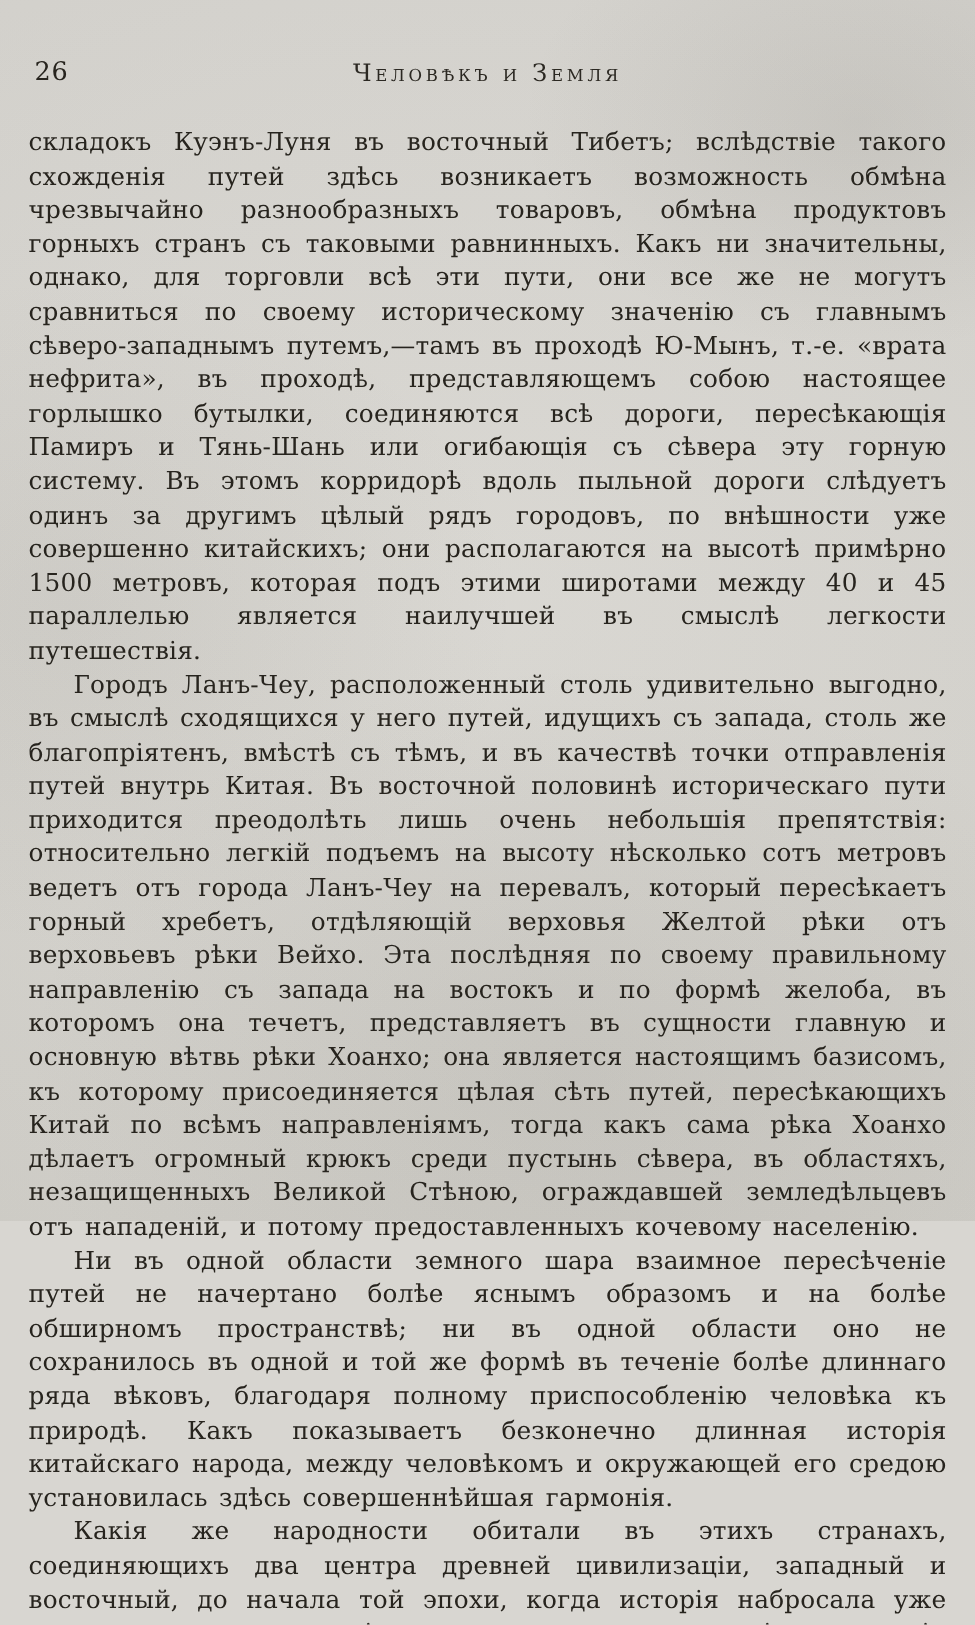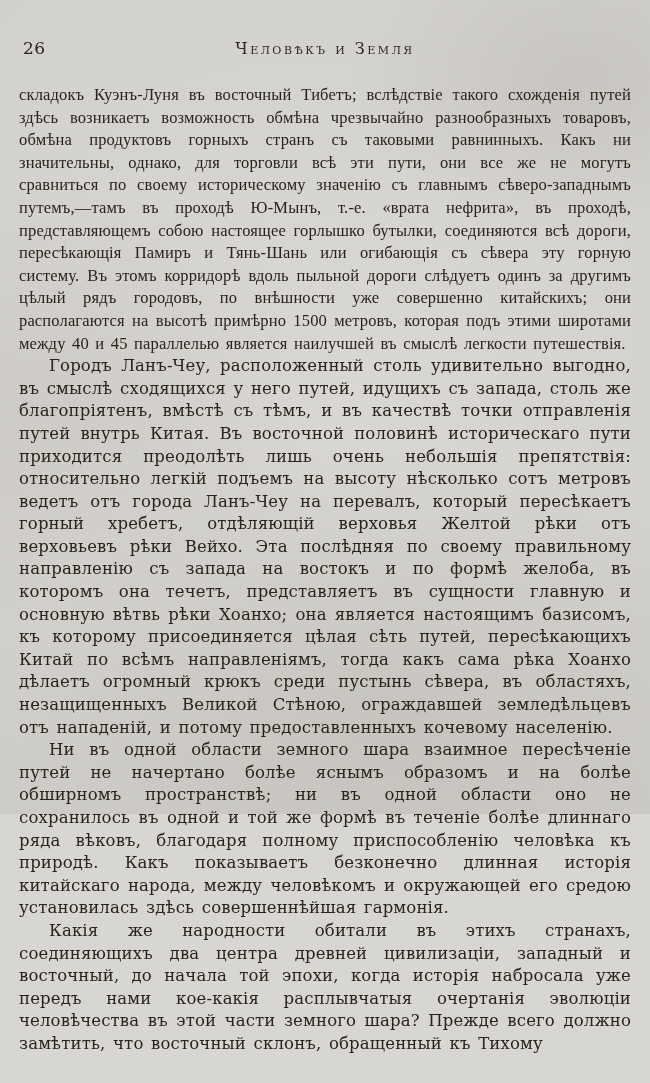--- a/index.html
+++ b/index.html
@@ -53,21 +53,20 @@
     margin: 0;
     font-size: 16.5px;
     line-height: 22.6px;
     text-align: justify;
     text-indent: 30px;
     word-spacing: 2.2px;
     letter-spacing: 0.15px;
   }
   .page-body p.no-indent {
     text-indent: 0;
-    font-family: Liberation Serif, serif;
   }
 </style>
 </head>
 <body>
 
 <div class="page">
 
   <header class="page-header">
     <span class="page-number">26</span>
     <span class="running-title">Человѣкъ и Земля</span>

